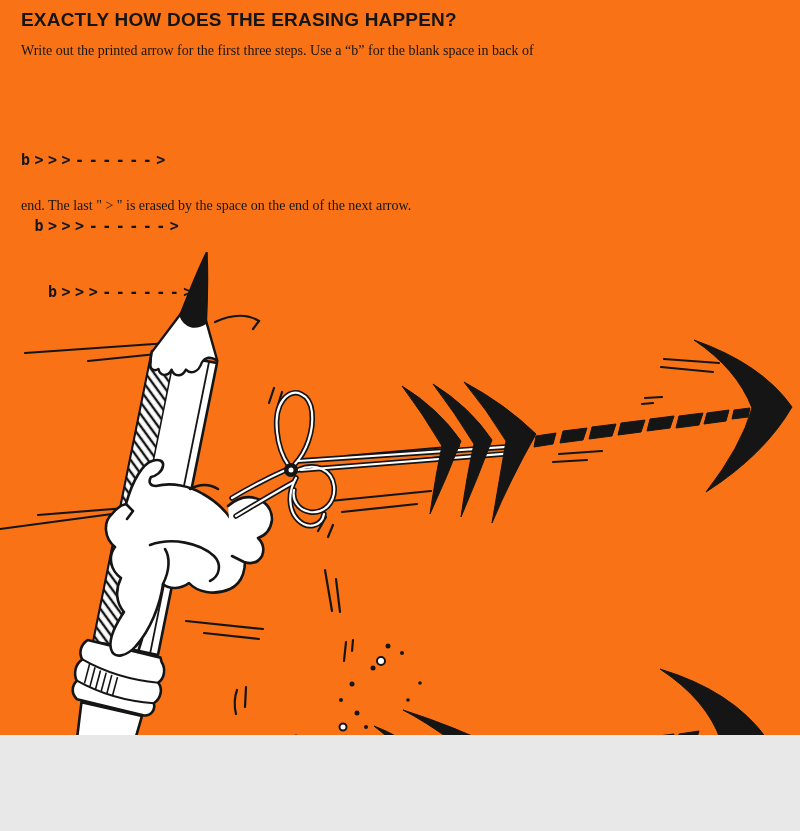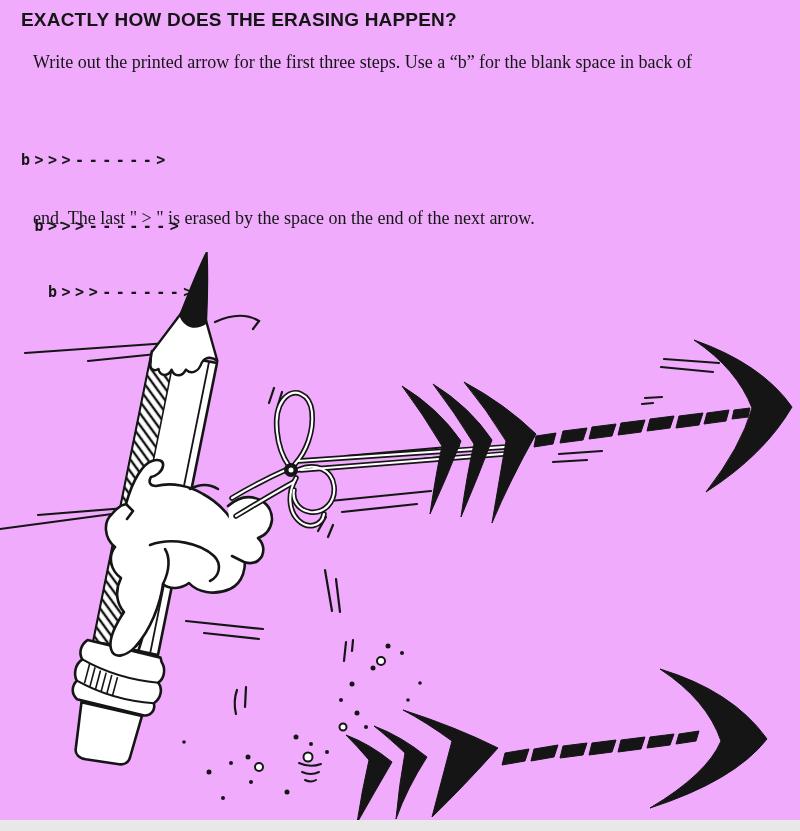--- a/index.html
+++ b/index.html
@@ -1,27 +1,27 @@
 <!DOCTYPE html>
 <html><head>
 <meta charset="utf-8">
 <style>
   html,body{margin:0;padding:0;background:#e8e8e8;}
   .page{
-    position:relative;width:800px;height:820px;background:#f0abfc;
+    position:relative;width:800px;height:735px;background:#f97316;
     overflow:hidden;color:#151515;
   }
   .heading{
     position:absolute;left:21px;top:9px;margin:0;
     font-family:"Liberation Sans",sans-serif;font-weight:bold;
     font-size:19px;letter-spacing:0.2px;color:#151515;white-space:nowrap;
   }
   .bodytext{
-    position:absolute;left:21px;margin:12px;
-    font-family:"Liberation Serif",serif;font-size:18px;line-height:25px;
+    position:absolute;left:21px;margin:0;
+    font-family:"Liberation Serif",serif;font-size:14px;line-height:25px;
     color:#151515;white-space:nowrap;
   }
   .intro{top:38px;}
   .explanation{top:193px;line-height:26px;}
   .codeblock{
     position:absolute;left:21px;top:105px;margin:0;
     font-family:"DejaVu Sans Mono","Liberation Mono",monospace;
     font-size:15px;line-height:22px;letter-spacing:4.5px;
     color:#151515;white-space:pre;font-weight:bold;
   }

